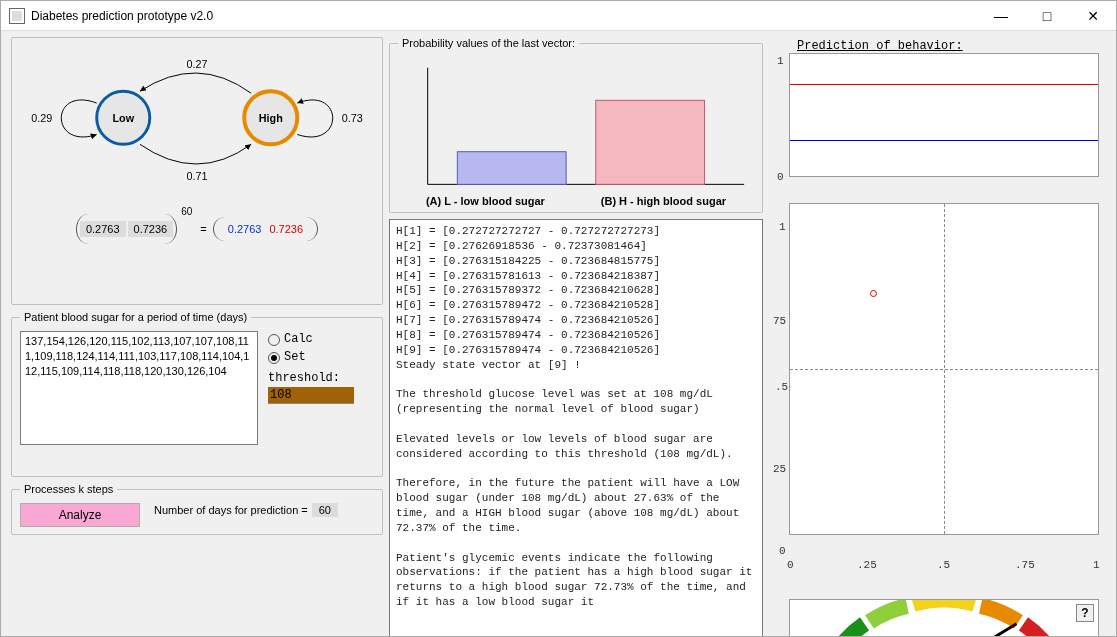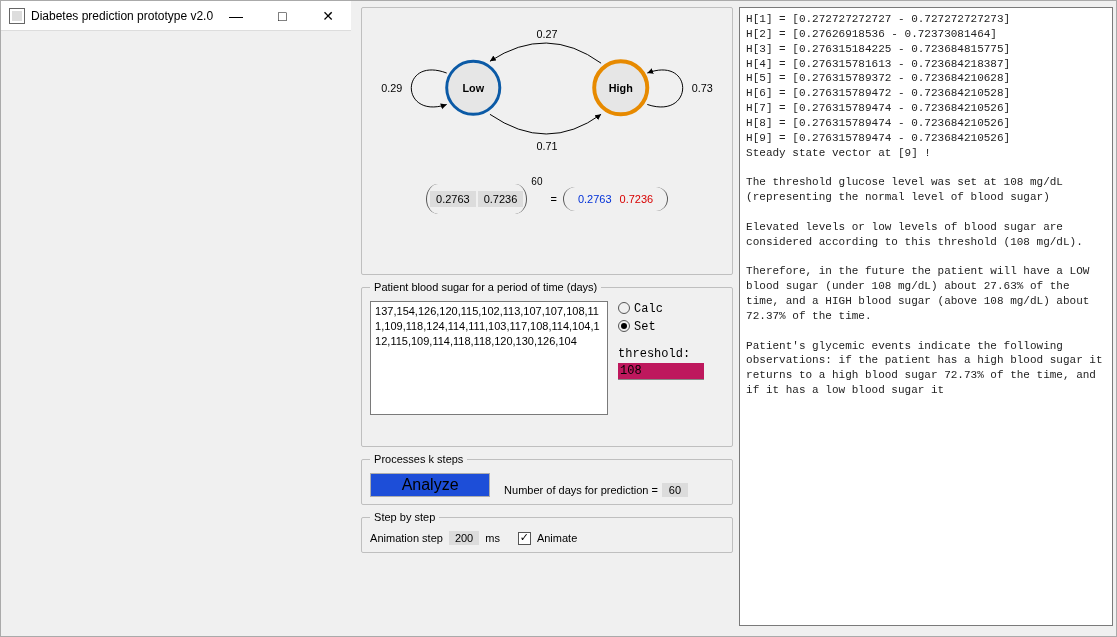--- a/index.html
+++ b/index.html
@@ -10,20 +10,21 @@
     background: #f0f0f0;
     color: #000;
     overflow: hidden;
   }
   .window {
     width: 1117px;
     height: 637px;
     background: #f0f0f0;
     border: 1px solid #aaa;
     display: flex;
+    flex-direction: column;
   }
   .titlebar {
     height: 30px;
     background: #fff;
     display: flex;
     align-items: center;
     padding-left: 8px;
     border-bottom: 1px solid #ddd;
   }
   .titlebar .icon {
@@ -117,36 +118,36 @@
     border:1px solid #7a7a7a;
     background:#fff;
     padding:2px 4px;
     font-size:11px;
     line-height:1.35;
     overflow:auto;
     resize:none;
     font-family:inherit;
   }
   .bs-right{ display:flex; flex-direction:column; gap:2px; width:90px;}
-  .radio-row{ display:flex; align-items:flex-start; gap:4px; font-family:"Courier New",monospace; font-size:12px; padding:1px 0;}
+  .radio-row{ display:flex; align-items:flex-end; gap:4px; font-family:"Courier New",monospace; font-size:12px; padding:1px 0;}
   .radio { width:12px;height:12px;border:1px solid #555;border-radius:50%;display:inline-flex;align-items:center;justify-content:center;}
   .radio.sel::after{content:"";width:6px;height:6px;border-radius:50%;background:#000;}
-  .thr-label{font-family:"Courier New",monospace;font-size:12px;margin-top:10px;}
+  .thr-label{font-family:"Courier New",monospace;font-size:12px;margin-top:4px;}
   .thr-input{
     width:86px; border:none; border-bottom:1px solid #888;
     font-family:"Courier New",monospace; font-size:12px;
-    padding:1px 2px; background:#be185d;
-  }
-
-  
-  .processes{height:52px;display:flex;align-items:flex-end;gap:14px;}
+    padding:1px 2px; background:#a16207;
+  }
+
+  
+  .processes{height:52px;display:flex;align-items:flex-start;gap:14px;}
   button.analyze{
     width:120px; height:24px;
-    background:#1d4ed8; border:1px solid #adadad;
-    font-family:inherit; font-size:16px;
+    background:#f9a8d4; border:1px solid #adadad;
+    font-family:inherit; font-size:12px;
     cursor:pointer;
   }
   .numdays{display:flex;align-items:center;gap:4px;}
   .graybox{
     background:#dcdcdc;padding:1px 6px;display:inline-block;min-width:26px;text-align:center;
   }
 
   
   .stepbystep{height:42px;display:flex;align-items:center;gap:18px;}
   .checkbox{width:13px;height:13px;border:1px solid #555;display:inline-flex;align-items:center;justify-content:center;background:#fff;font-size:11px;line-height:1;}
@@ -289,35 +290,40 @@
 
       <fieldset class="processes">
         <legend>Processes k steps</legend>
         <button class="analyze">Analyze</button>
         <div class="numdays">
           <span>Number of days for prediction =</span>
           <span class="graybox">60</span>
         </div>
       </fieldset>
 
-      <fieldset class="stepbystep">
-        <legend>Step by step</legend>
-        <div style="display:flex;align-items:center;gap:6px;">
-          <span>Animation step</span>
-          <span class="graybox">200</span>
-          <span>ms</span>
-        </div>
-        <div style="display:flex;align-items:center;gap:6px;">
-          <span class="checkbox checked"></span>
-          <span>Animate</span>
+    </div>
+
+    <div class="col">
+      <fieldset class="probchart">
+        <legend>Probability values of the last vector:</legend>
+        <div class="inner">
+          <svg viewBox="0 0 360 140">
+            <line x1="30" y1="10" x2="30" y2="128" stroke="#000"></line>
+            <line x1="30" y1="128" x2="350" y2="128" stroke="#000"></line>
+
+            <rect x="60" y="95" width="110" height="33" fill="#b8b8f0" stroke="#5a5ab0"></rect>
+
+            <rect x="200" y="43" width="110" height="85" fill="#f5b8c0" stroke="#c05a6a"></rect>
+          </svg>
+        </div>
+        <div class="chartlabels">
+          <span>(A) L - low blood sugar</span>
+          <span>(B) H - high blood sugar</span>
         </div>
       </fieldset>
-    </div>
-
-    <div class="col">
 
       <div class="logbox">H[1] = [0.272727272727 - 0.727272727273]
 H[2] = [0.27626918536 - 0.72373081464]
 H[3] = [0.276315184225 - 0.723684815775]
 H[4] = [0.276315781613 - 0.723684218387]
 H[5] = [0.276315789372 - 0.723684210628]
 H[6] = [0.276315789472 - 0.723684210528]
 H[7] = [0.276315789474 - 0.723684210526]
 H[8] = [0.276315789474 - 0.723684210526]
 H[9] = [0.276315789474 - 0.723684210526]
@@ -344,21 +350,21 @@
       </div>
 
       <div class="vectorplot">
         <div class="rplot-box">
           <div class="dashv" style="left:50%;"></div>
           <div class="dashh" style="top:50%;"></div>
           <div class="reddot" style="left:26%;top:26%;"></div>
         </div>
 
         <span class="axis-label" style="left:10px;top:18px;">1</span>
-        <span class="axis-label" style="left:4px;top:92px;">75</span>
+        <span class="axis-label" style="left:4px;top:112px;">75</span>
         <span class="axis-label" style="left:6px;top:178px;">.5</span>
         <span class="axis-label" style="left:4px;top:260px;">25</span>
         <span class="axis-label" style="left:10px;top:342px;">0</span>
 
         <span class="axis-label" style="left:18px;top:356px;">0</span>
         <span class="axis-label" style="left:88px;top:356px;">.25</span>
         <span class="axis-label" style="left:168px;top:356px;">.5</span>
         <span class="axis-label" style="left:246px;top:356px;">.75</span>
         <span class="axis-label" style="left:324px;top:356px;">1</span>
       </div>

